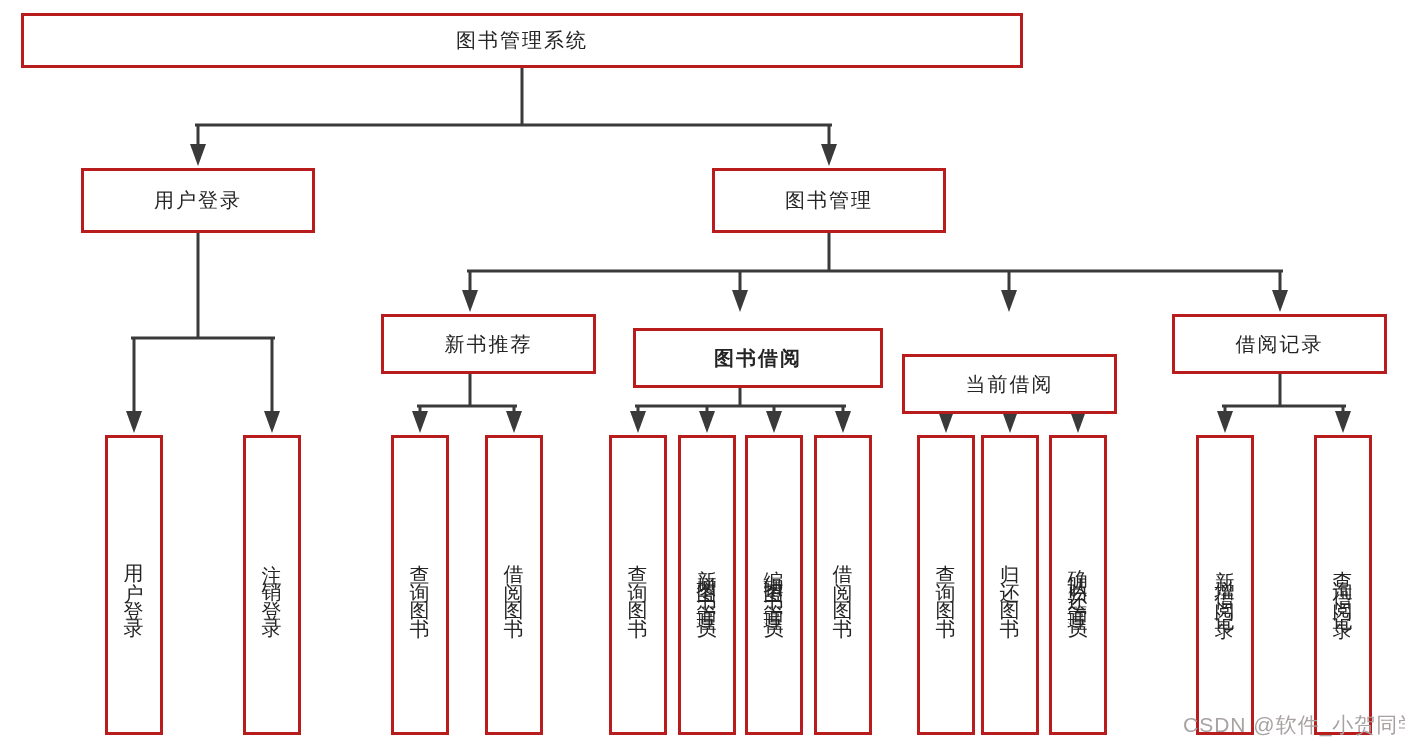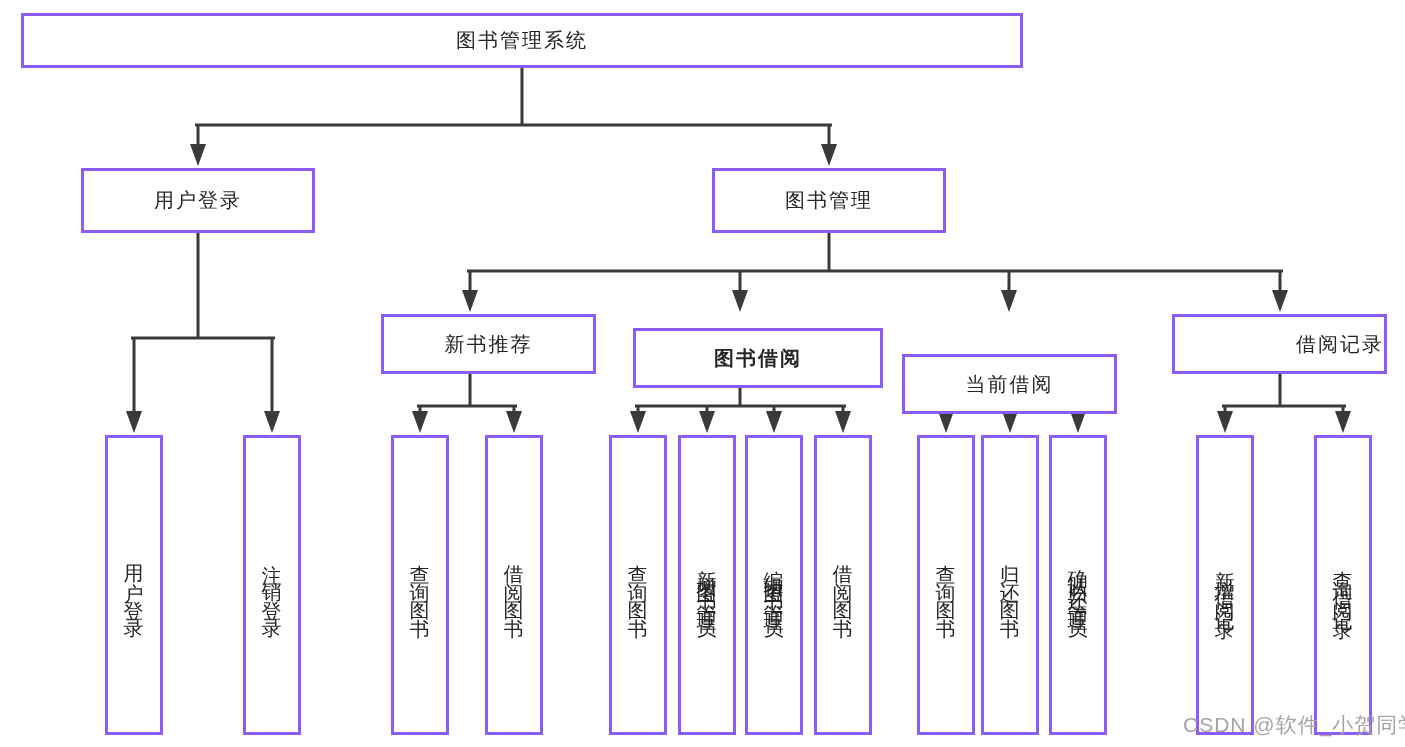--- a/index.html
+++ b/index.html
@@ -32,21 +32,21 @@
     fill: none;
     stroke-linecap: square;
   }
   .connectors polygon {
     fill: #3a3a3a;
     stroke: none;
   }
   .node {
     position: absolute;
     box-sizing: border-box;
-    border: 3px solid #8b5cf6;
+    border: 3px solid #b91c1c;
     background: #ffffff;
     color: #242424;
     display: flex;
     align-items: center;
     justify-content: center;
     font-size: 20px;
     z-index: 1;
     letter-spacing: 2px;
   }
   .box-v span {
@@ -124,21 +124,21 @@
 
   <div class="node" style="left:363px; top:314px; width:215px; height:60px;margin-left:18px;">
     <span>新书推荐</span>
   </div>
   <div class="node" style="left:633px; top:328px; width:250px; height:60px;font-weight:bold;">
     <span>图书借阅</span>
   </div>
   <div class="node" style="left:902px; top:314px; width:215px; height:60px;margin-top:40px;">
     <span>当前借阅</span>
   </div>
-  <div class="node" style="left:1172px; top:314px; width:215px; height:60px;justify-content:flex-end;">
+  <div class="node" style="left:1172px; top:314px; width:215px; height:60px;">
     <span>借阅记录</span>
   </div>
 
   <div class="node box-v" style="left:105px; top:435px; width:58px; height:300px;">
     <span>用户登录</span>
   </div>
   <div class="node box-v" style="left:243px; top:435px; width:58px; height:300px;">
     <span>注销登录</span>
   </div>
 

